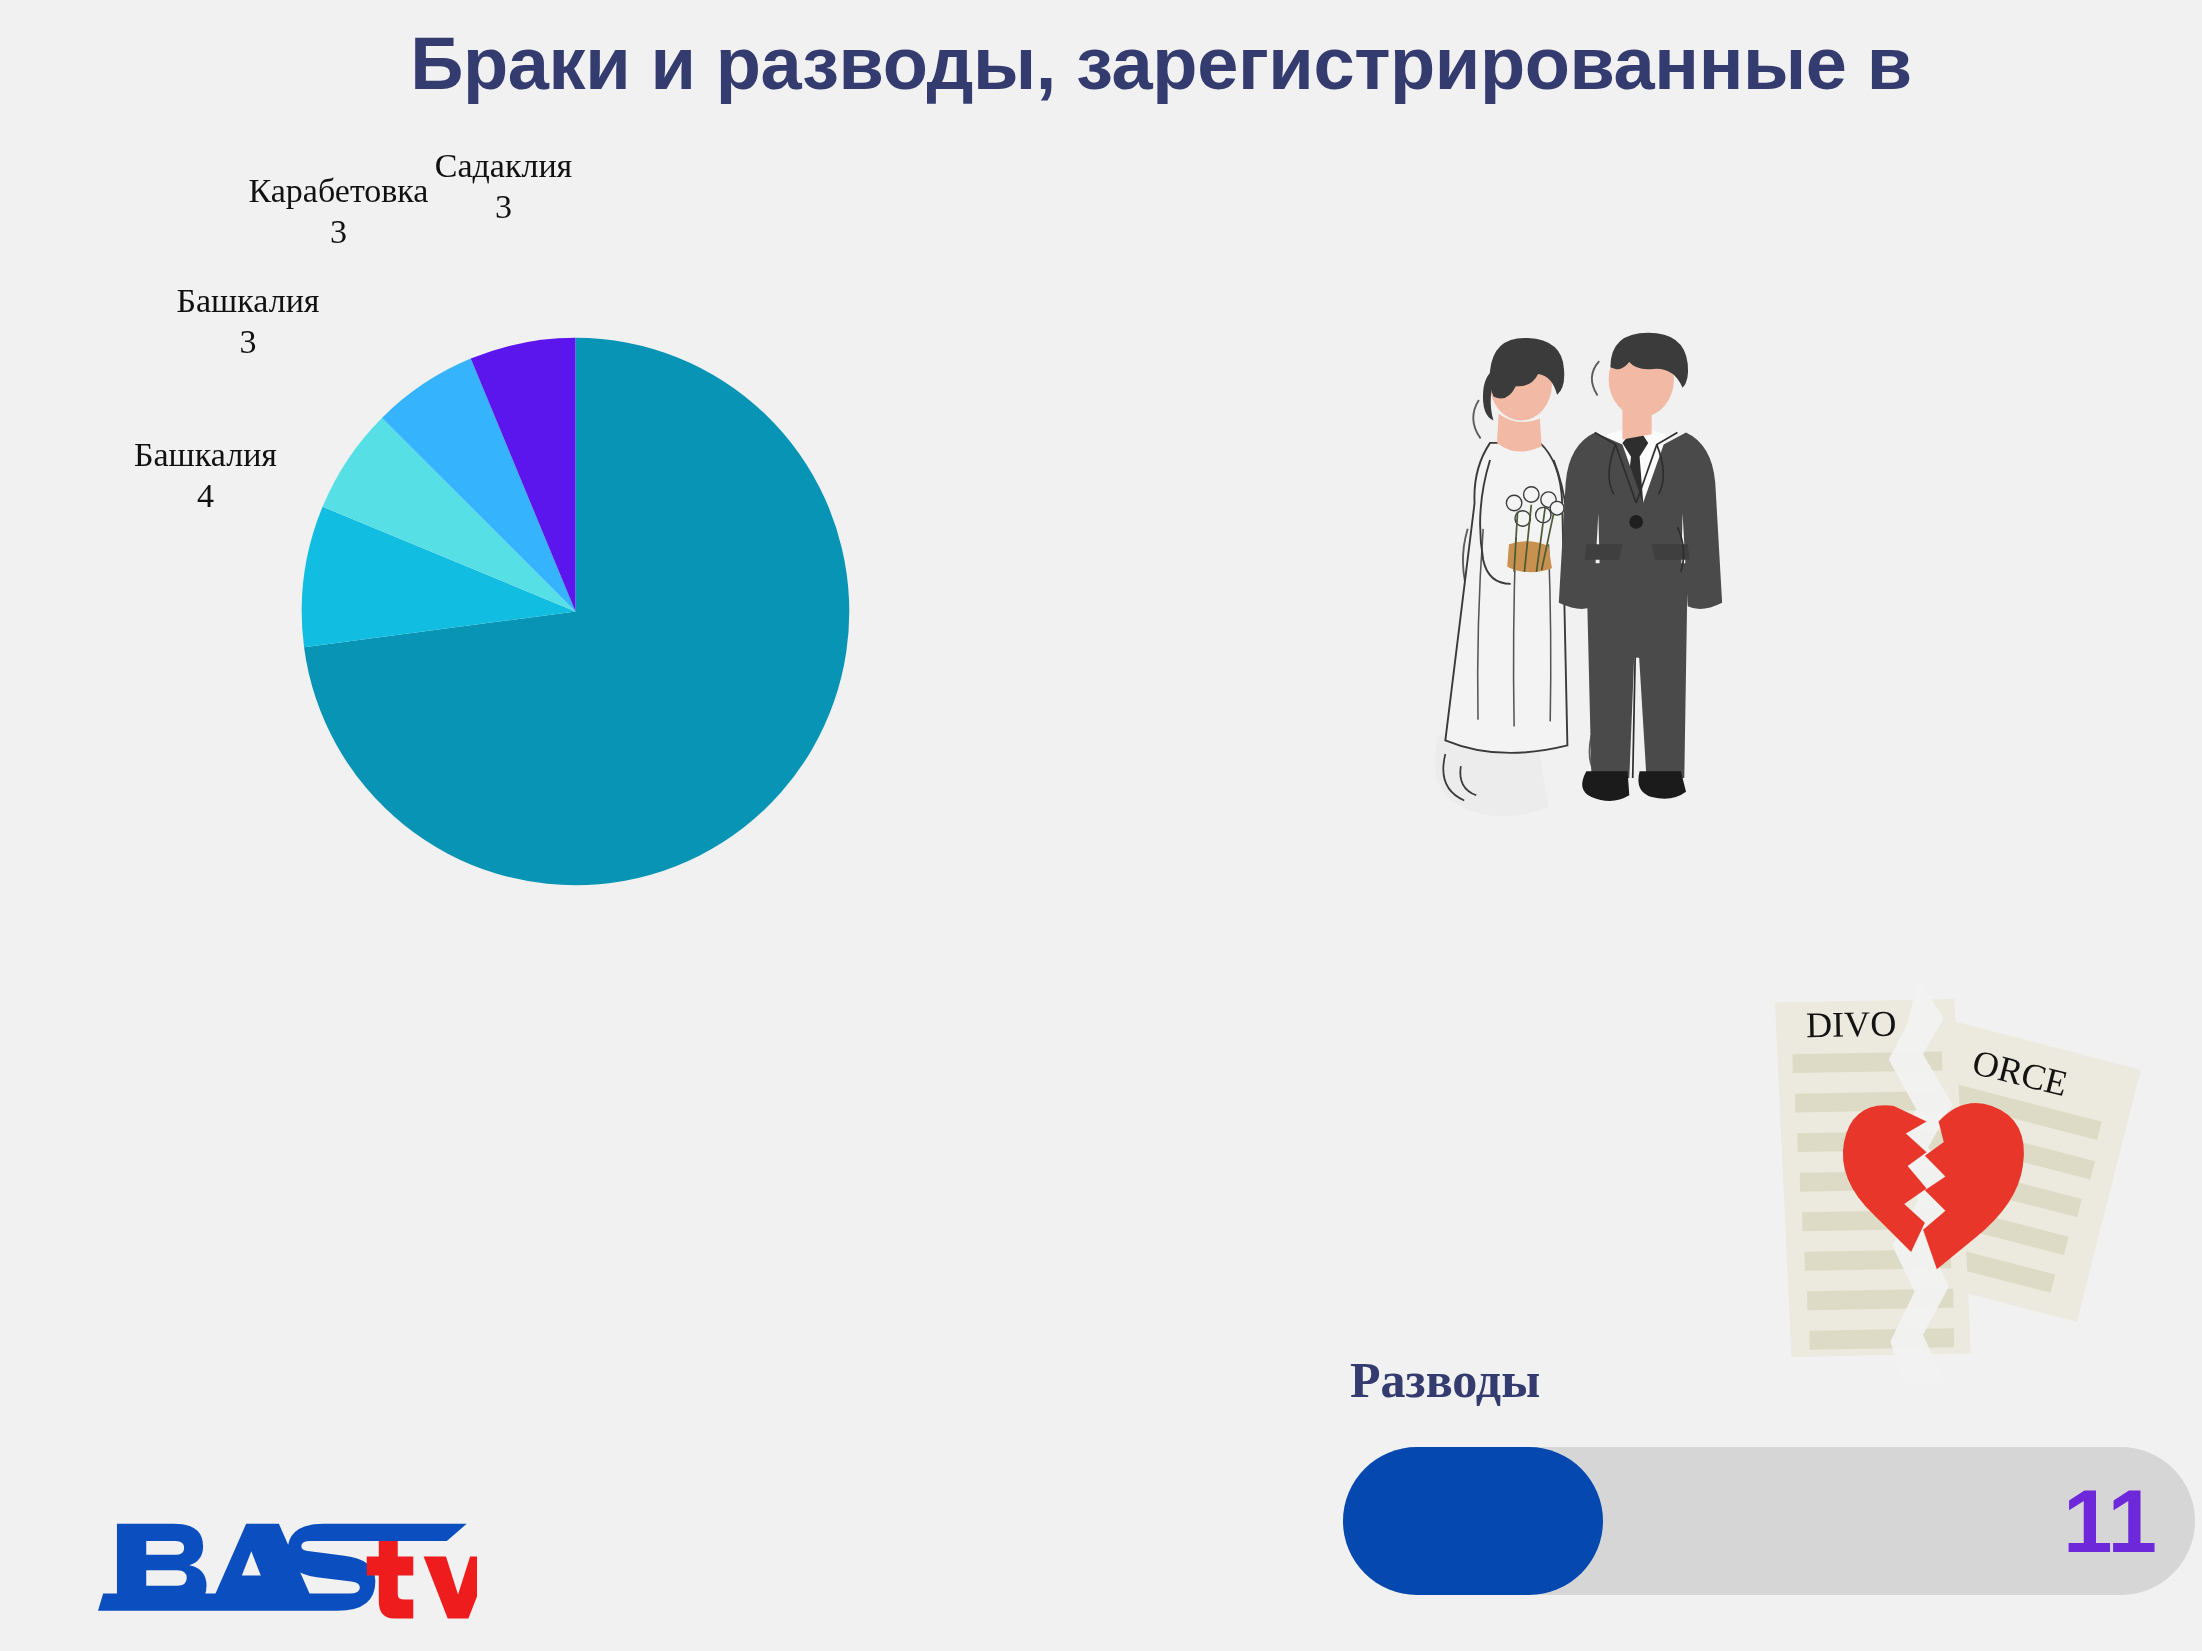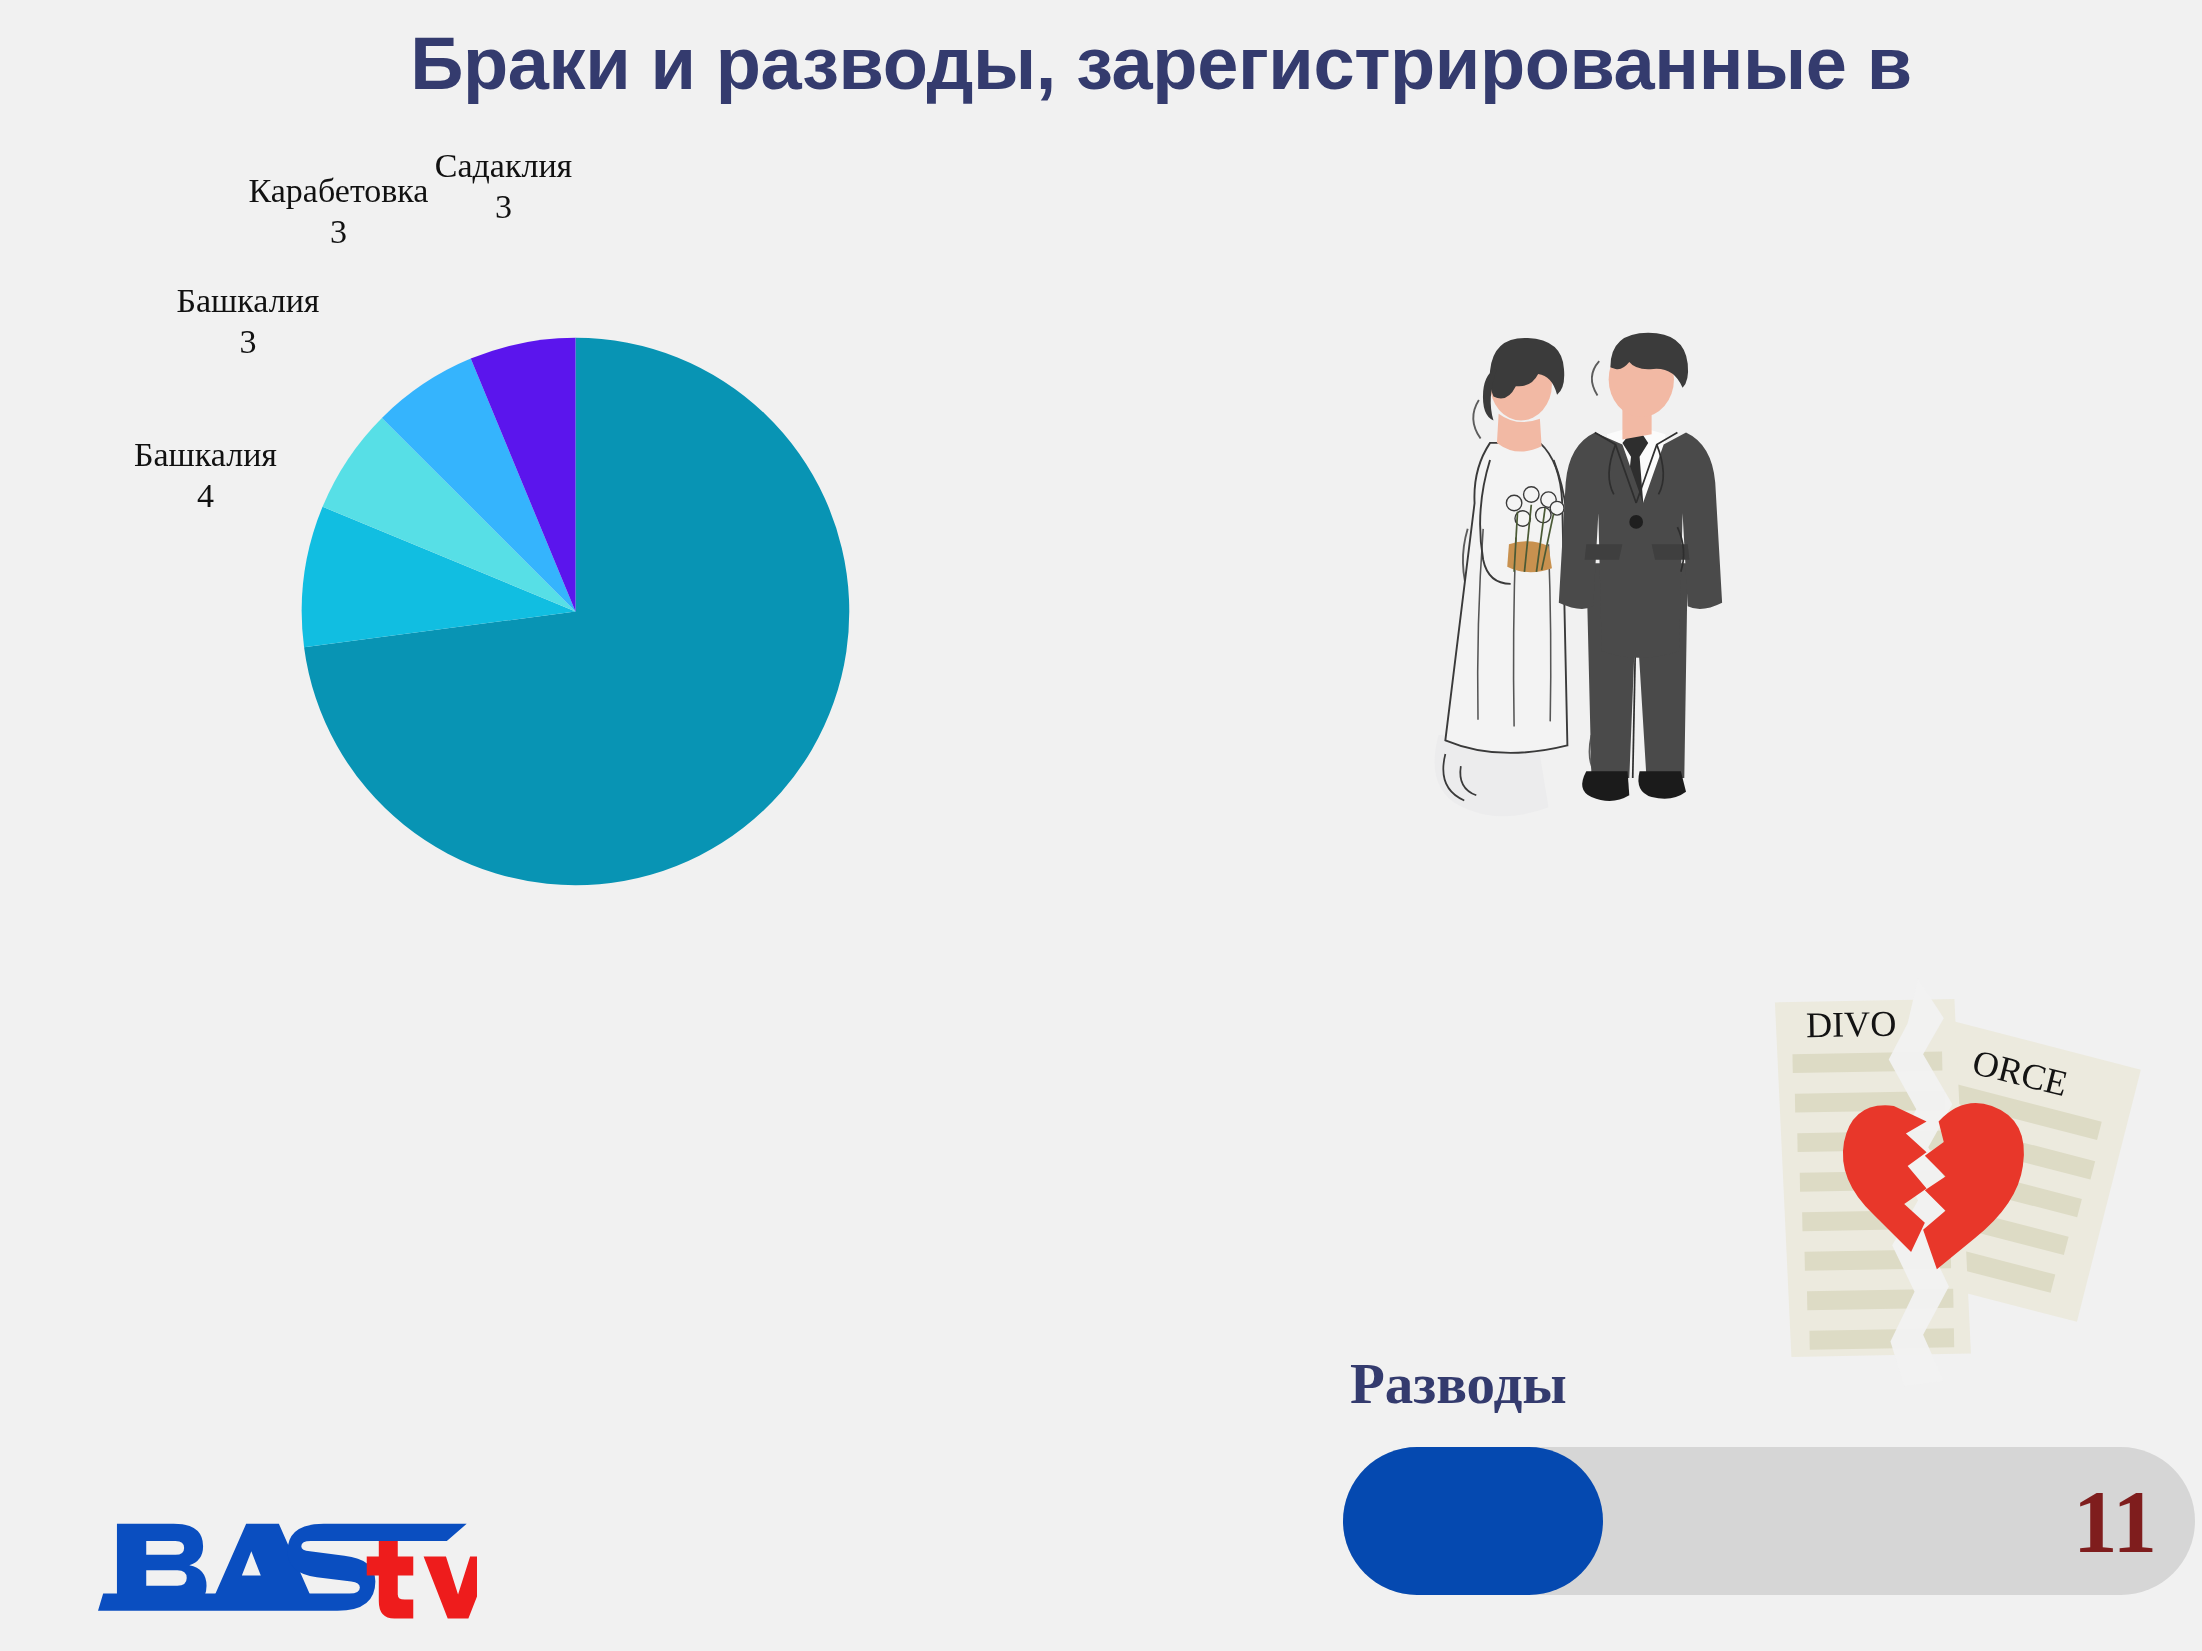--- a/index.html
+++ b/index.html
@@ -78,21 +78,21 @@
     height: 422px;
   }
 
   
   #divorce-label {
     position: absolute;
     left: 1308px;
     top: 1351px;
     font-family: "Liberation Serif", "DejaVu Serif", serif;
     font-weight: 700;
-    font-size: 57px;
+    font-size: 50px;
     color: #343b6e;
   }
   #progress-track {
     position: absolute;
     left: 1301px;
     top: 1447px;
     width: 852px;
     height: 148px;
     background: #d6d6d6;
     border-radius: 74px;
@@ -104,25 +104,25 @@
     width: 258px;
     height: 148px;
     background: #0549b0;
     border-radius: 74px;
   }
   #progress-value {
     position: absolute;
     right: 38px;
     top: 50%;
     transform: translateY(-50%);
-    font-family: Liberation Serif, serif;
+    font-family: Liberation Sans, sans-serif;
     font-weight: 700;
     font-size: 89px;
     line-height: 1;
-    color: #7f1d1d;
+    color: #6d28d9;
   }
 
   
   #logo {
     position: absolute;
     left: 56px;
     top: 1510px;
     width: 379px;
     height: 112px;
   }

